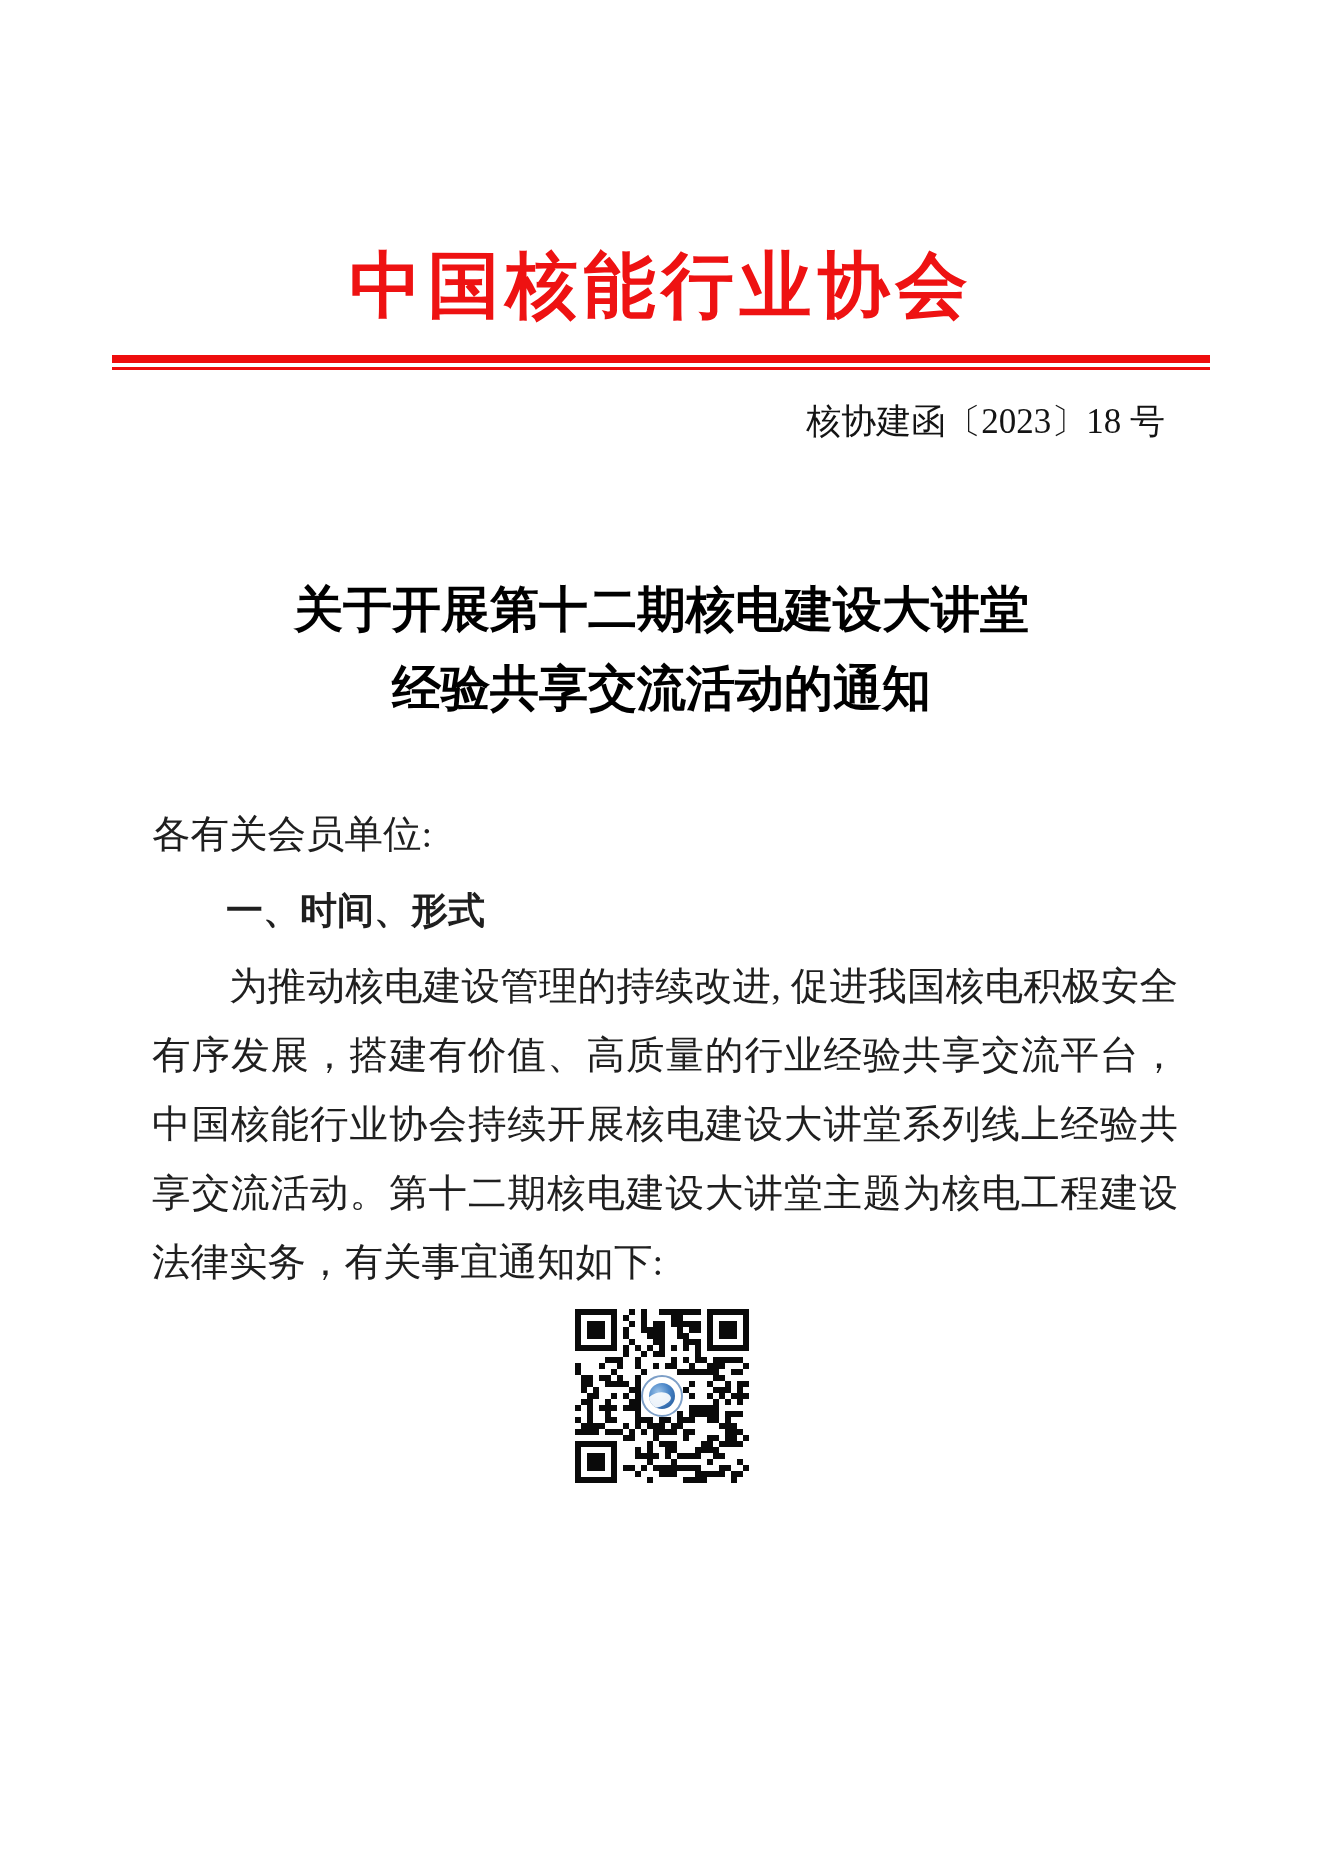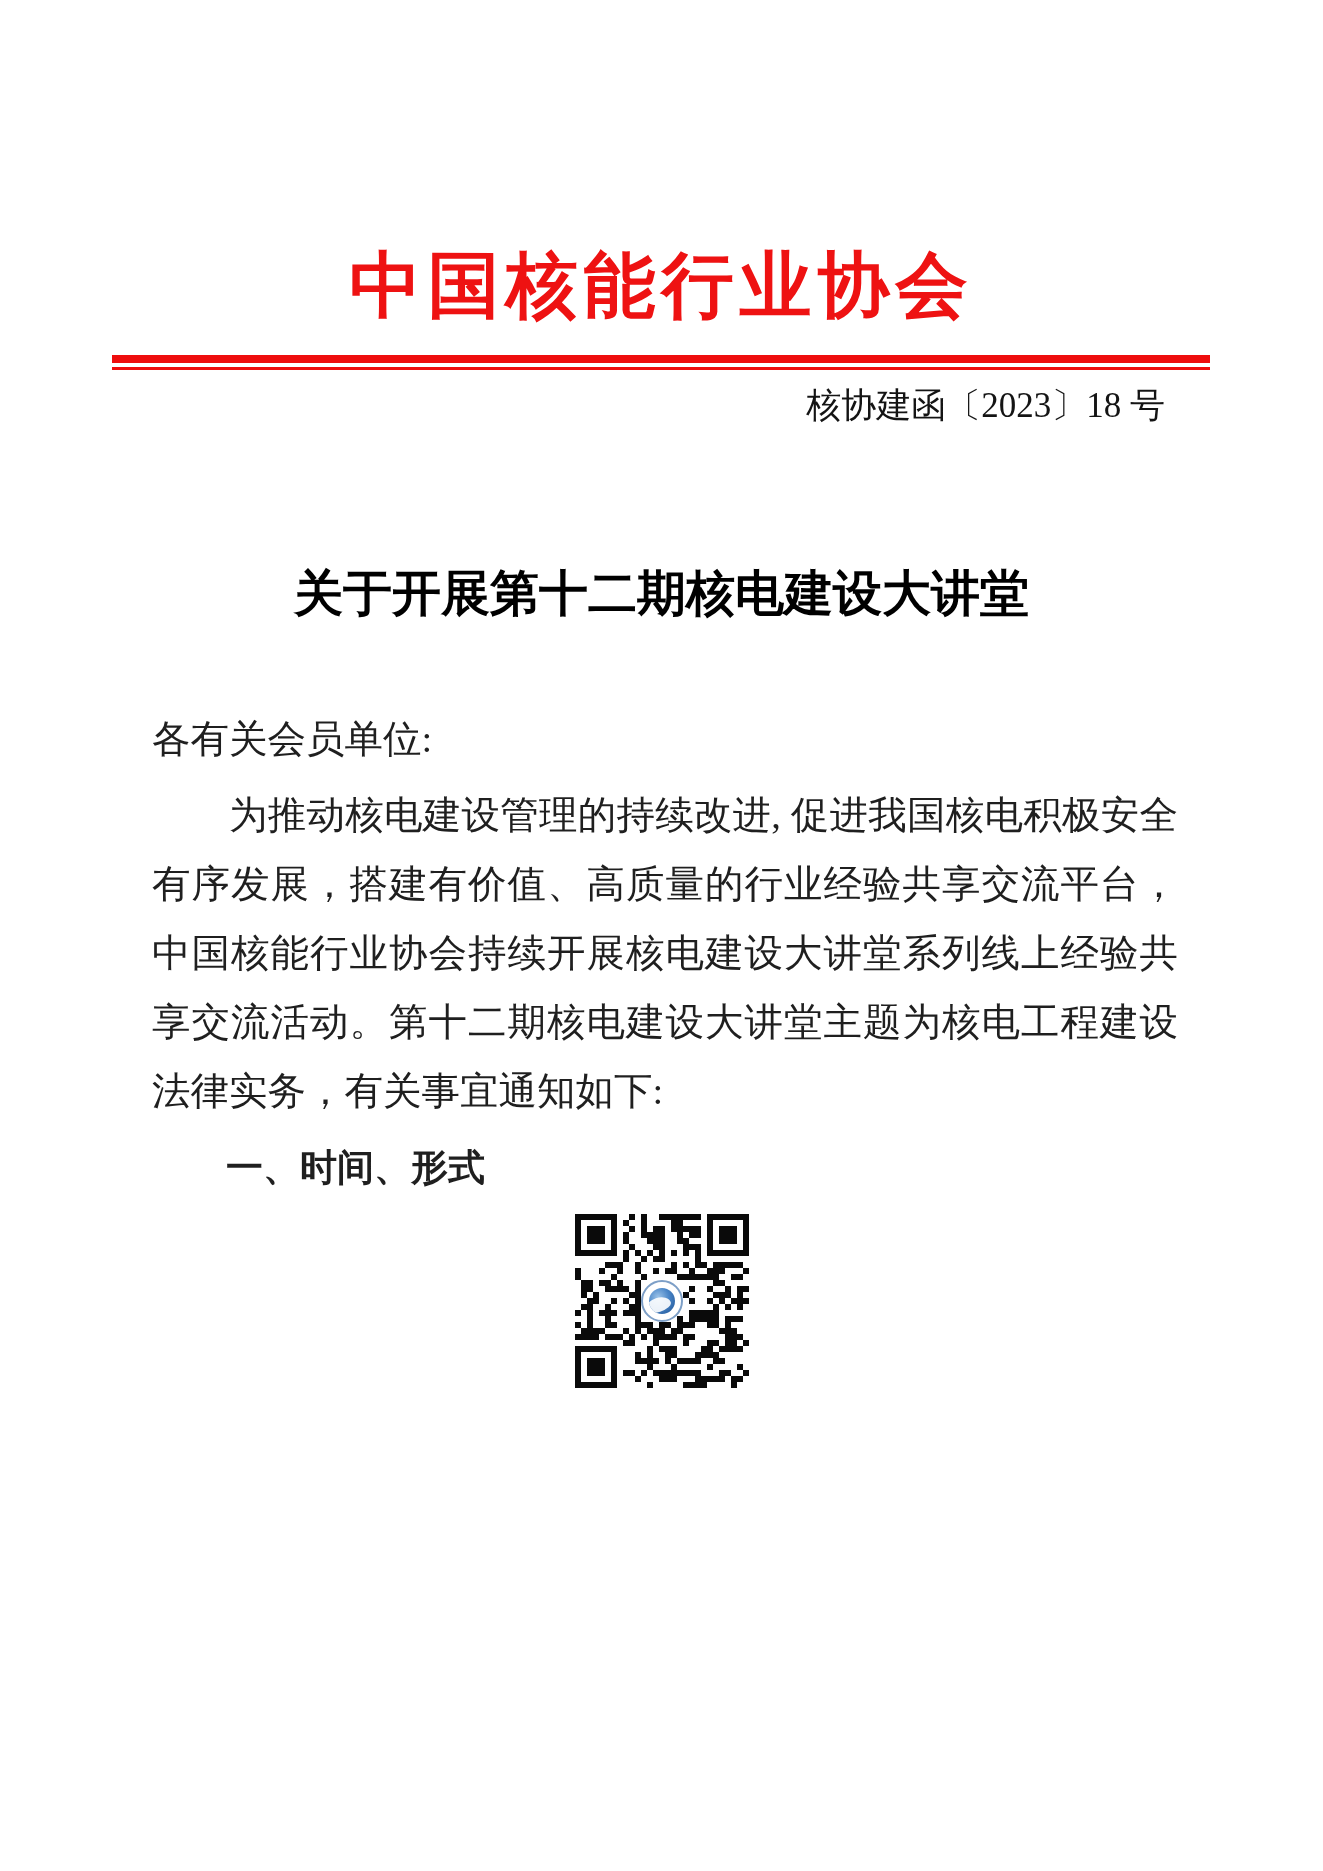--- a/index.html
+++ b/index.html
@@ -38,21 +38,21 @@
   .rule-top .thick {
     height: 8px;
     background: #ee0d0d;
   }
   .rule-top .gap { height: 4px; }
   .rule-top .thin {
     height: 3px;
     background: #ee0d0d;
   }
   .doc-number {
-    margin-top: 16px;
+    margin-top: 32px;
     padding-right: 158px;
     text-align: right;
     font-size: 35px;
     line-height: 40px;
     color: #141414;
     white-space: nowrap;
   }
   .main-title {
     margin-top: 128px;
     text-align: center;
@@ -149,26 +149,27 @@
   <div class="rule-top">
     <div class="thick"></div>
     <div class="gap"></div>
     <div class="thin"></div>
   </div>
 
   <div class="doc-number">核协建函〔2023〕18 号</div>
 
   <div class="main-title">
     <div>关于开展第十二期核电建设大讲堂</div>
+    <div>经验共享交流活动的通知</div>
   </div>
 
   <div class="body-text">
     <p>各有关会员单位:</p>
+    <p class="indent section-head">一、时间、形式</p>
     <p class="indent">为推动核电建设管理的持续改进, 促进我国核电积极安全有序发展，搭建有价值、高质量的行业经验共享交流平台，中国核能行业协会持续开展核电建设大讲堂系列线上经验共享交流活动。第十二期核电建设大讲堂主题为核电工程建设法律实务，有关事宜通知如下:</p>
-    <p class="indent section-head">一、时间、形式</p>
   </div>
 
   <div class="qr-wrap">
     <div class="qr-grid" id="qr-grid">
         <div class="qr-cell on"></div>
         <div class="qr-cell on"></div>
         <div class="qr-cell on"></div>
         <div class="qr-cell on"></div>
         <div class="qr-cell on"></div>
         <div class="qr-cell on"></div>

